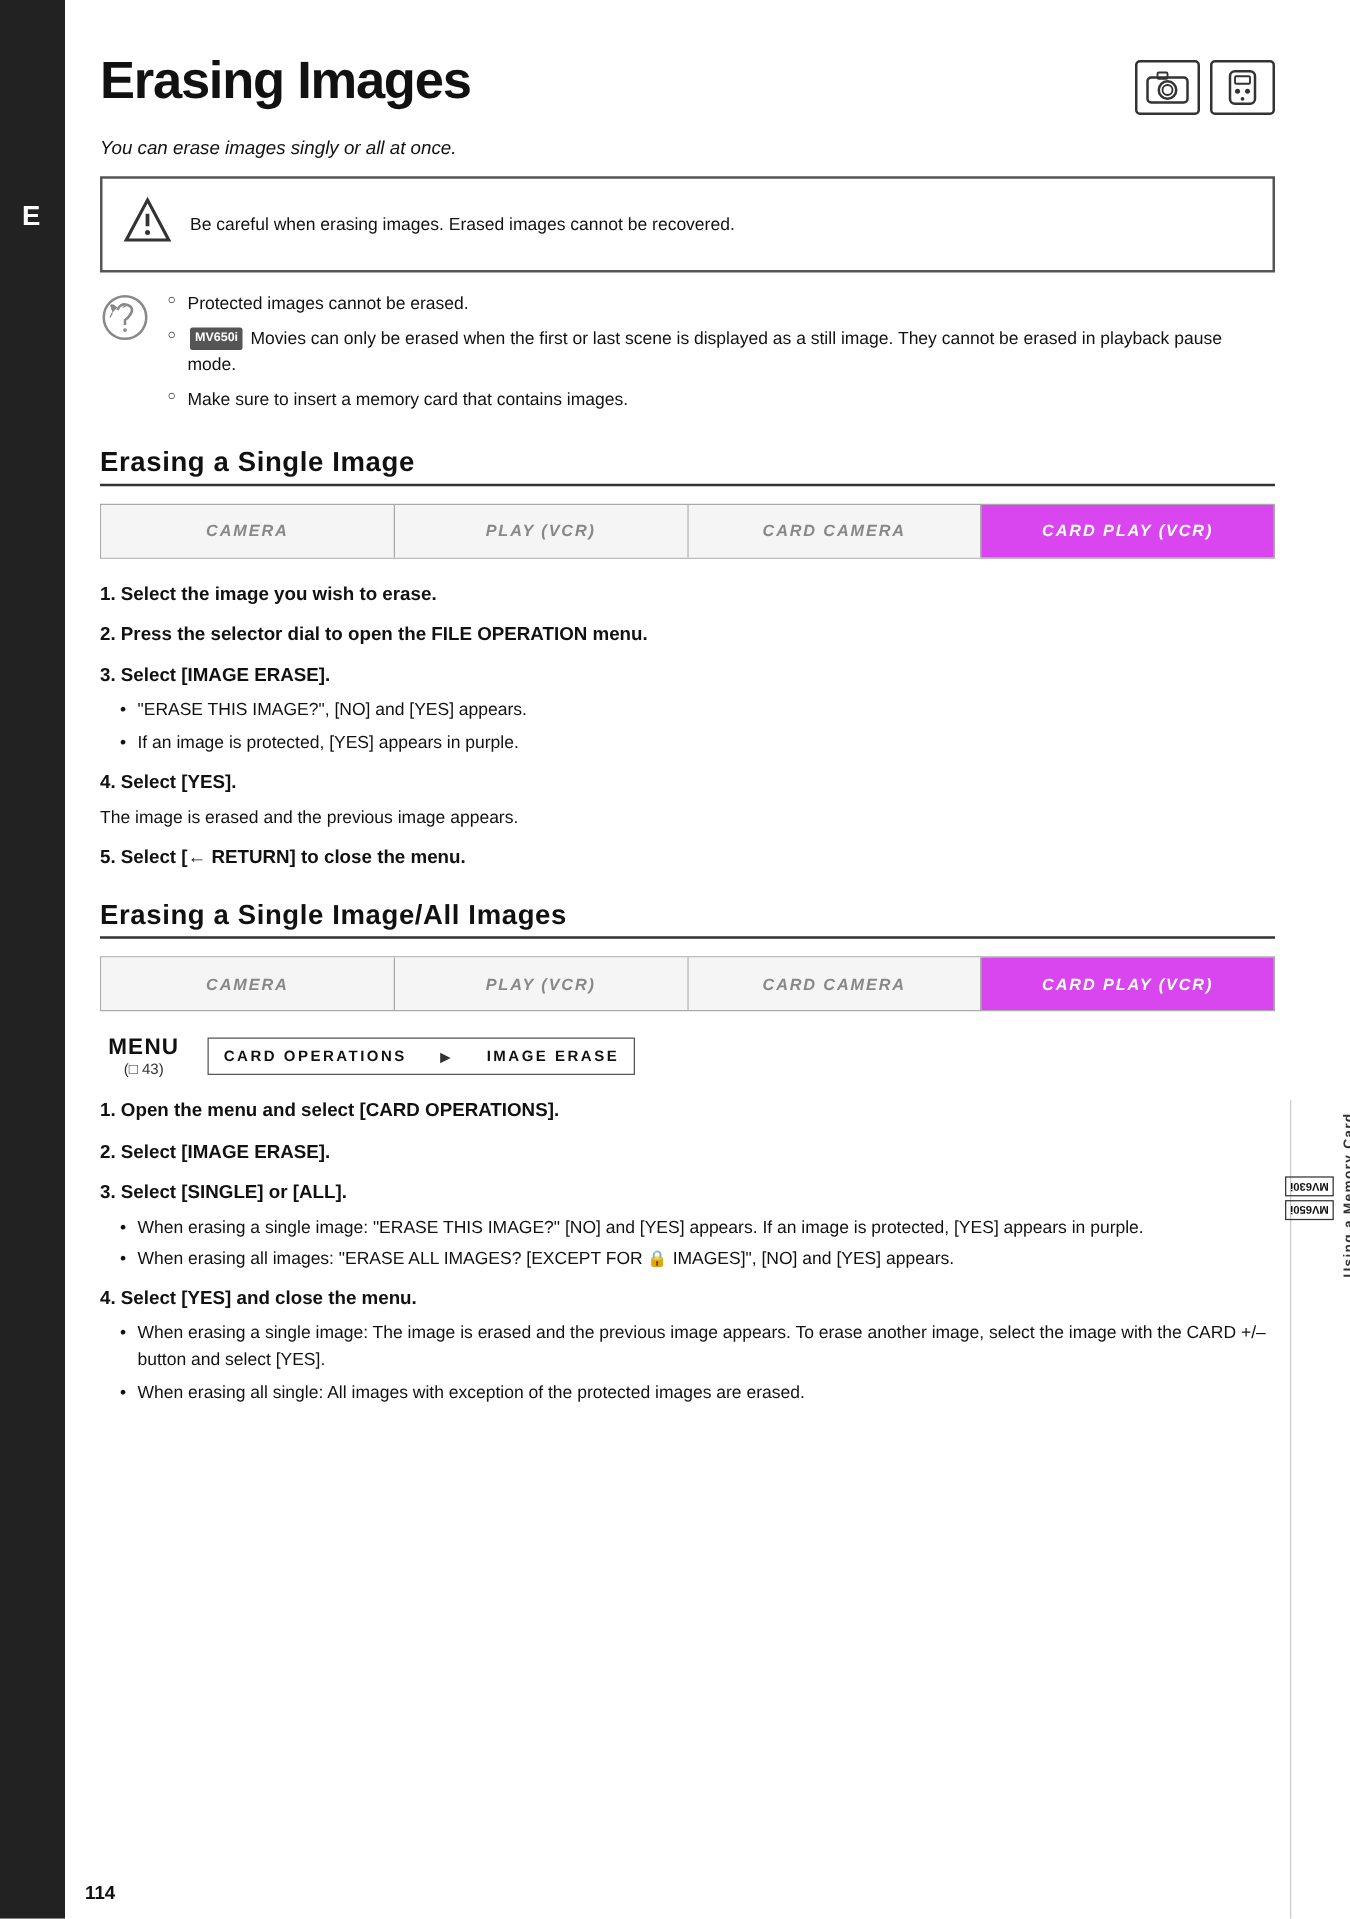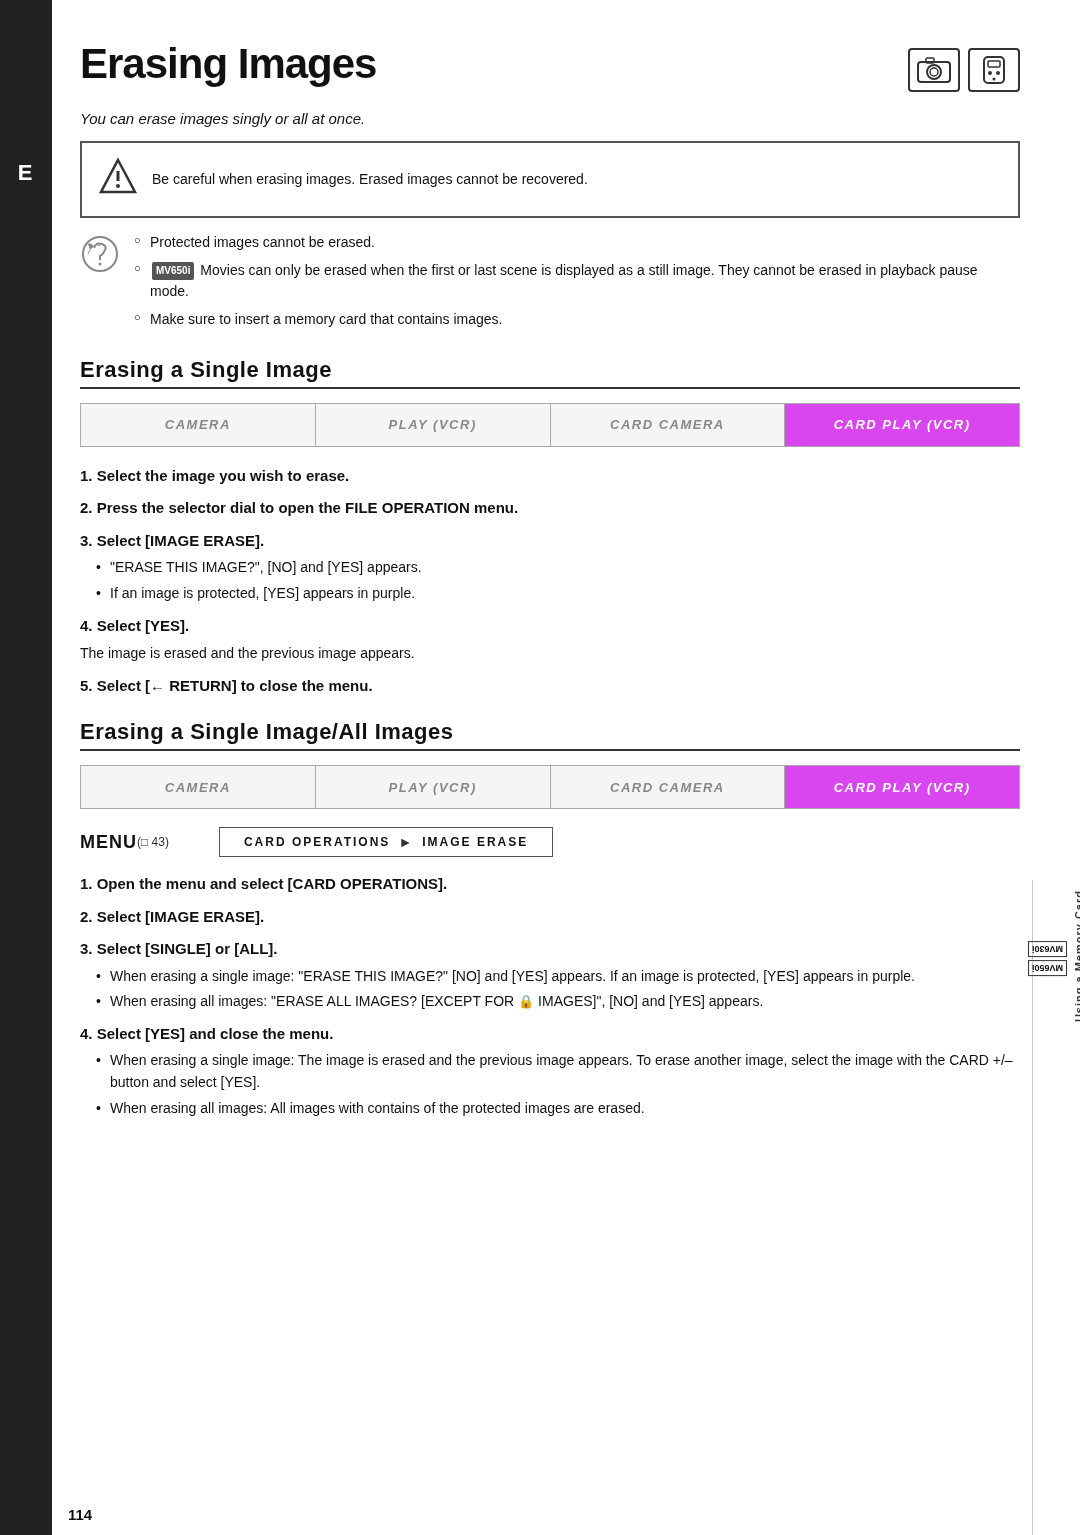--- a/index.html
+++ b/index.html
@@ -208,27 +208,26 @@
       letter-spacing: 1px;
     }
     .menu-ref {
       font-size: 12px;
       color: #333;
     }
     .menu-path {
       display: flex;
       align-items: center;
       border: 1.5px solid #555;
-      padding: 6px 24px;
+      padding: 6px 12px;
       font-size: 12px;
       letter-spacing: 2px;
       text-transform: uppercase;
       font-weight: bold;
-      gap: 8px;
-      margin-left: 34px;
+      gap: 24px;
     }
     .menu-arrow {
       font-size: 14px;
       color: #333;
     }
     
     .page-number {
       position: absolute;
       bottom: 12px;
       left: 68px;
@@ -370,21 +369,21 @@
     <div class="mode-cell separator"></div>
     <div class="mode-cell">
       <span>CARD CAMERA</span>
     </div>
     <div class="mode-cell active">
       <span>CARD PLAY (VCR)</span>
     </div>
   </div>
 
   <div class="menu-box">
-    <div style="display:flex;align-items:center;min-width:70px;justify-content:space-between;">
+    <div style="display:flex;flex-direction:column;align-items:center;min-width:70px;justify-content:space-between;">
       <span class="menu-label">MENU</span>
       <span class="menu-ref">(□ 43)</span>
     </div>
     <div class="menu-path">
       <span>CARD OPERATIONS</span>
       <span class="menu-arrow">►</span>
       <span>IMAGE ERASE</span>
     </div>
   </div>
 
@@ -398,21 +397,21 @@
     <p class="step-heading"><strong>3. Select [SINGLE] or [ALL].</strong></p>
     <ul class="bullet-list">
       <li>When erasing a single image: "ERASE THIS IMAGE?" [NO] and [YES] appears. If an image is protected, [YES] appears in purple.</li>
       <li>When erasing all images: "ERASE ALL IMAGES? [EXCEPT FOR <span class="lock-icon-inline">🔒</span> IMAGES]", [NO] and [YES] appears.</li>
     </ul>
   </div>
   <div class="step">
     <p class="step-heading"><strong>4. Select [YES] and close the menu.</strong></p>
     <ul class="bullet-list">
       <li>When erasing a single image: The image is erased and the previous image appears. To erase another image, select the image with the CARD +/– button and select [YES].</li>
-      <li>When erasing all images: All images with contains of the protected images are erased.</li>
+      <li>When erasing all single: All images with exception of the protected images are erased.</li>
     </ul>
   </div>
 
   <div class="page-number">114</div>
 
   <div style="position:absolute; right:0; top:880px; width:48px; bottom:0; display:flex; flex-direction:column; align-items:center; justify-content:flex-start; padding-top:10px; border-left:1px solid #ccc;">
     <div style="writing-mode:vertical-rl; transform:rotate(180deg); display:flex; flex-direction:column; align-items:center; gap:6px;">
       <div style="display:flex; gap:3px; margin-bottom:6px;">
         <span style="border:1.5px solid #333; padding:2px 3px; font-size:9px; font-weight:bold; white-space:nowrap; writing-mode:horizontal-tb;">MV650i</span>
         <span style="border:1.5px solid #333; padding:2px 3px; font-size:9px; font-weight:bold; white-space:nowrap; writing-mode:horizontal-tb;">MV630i</span>

